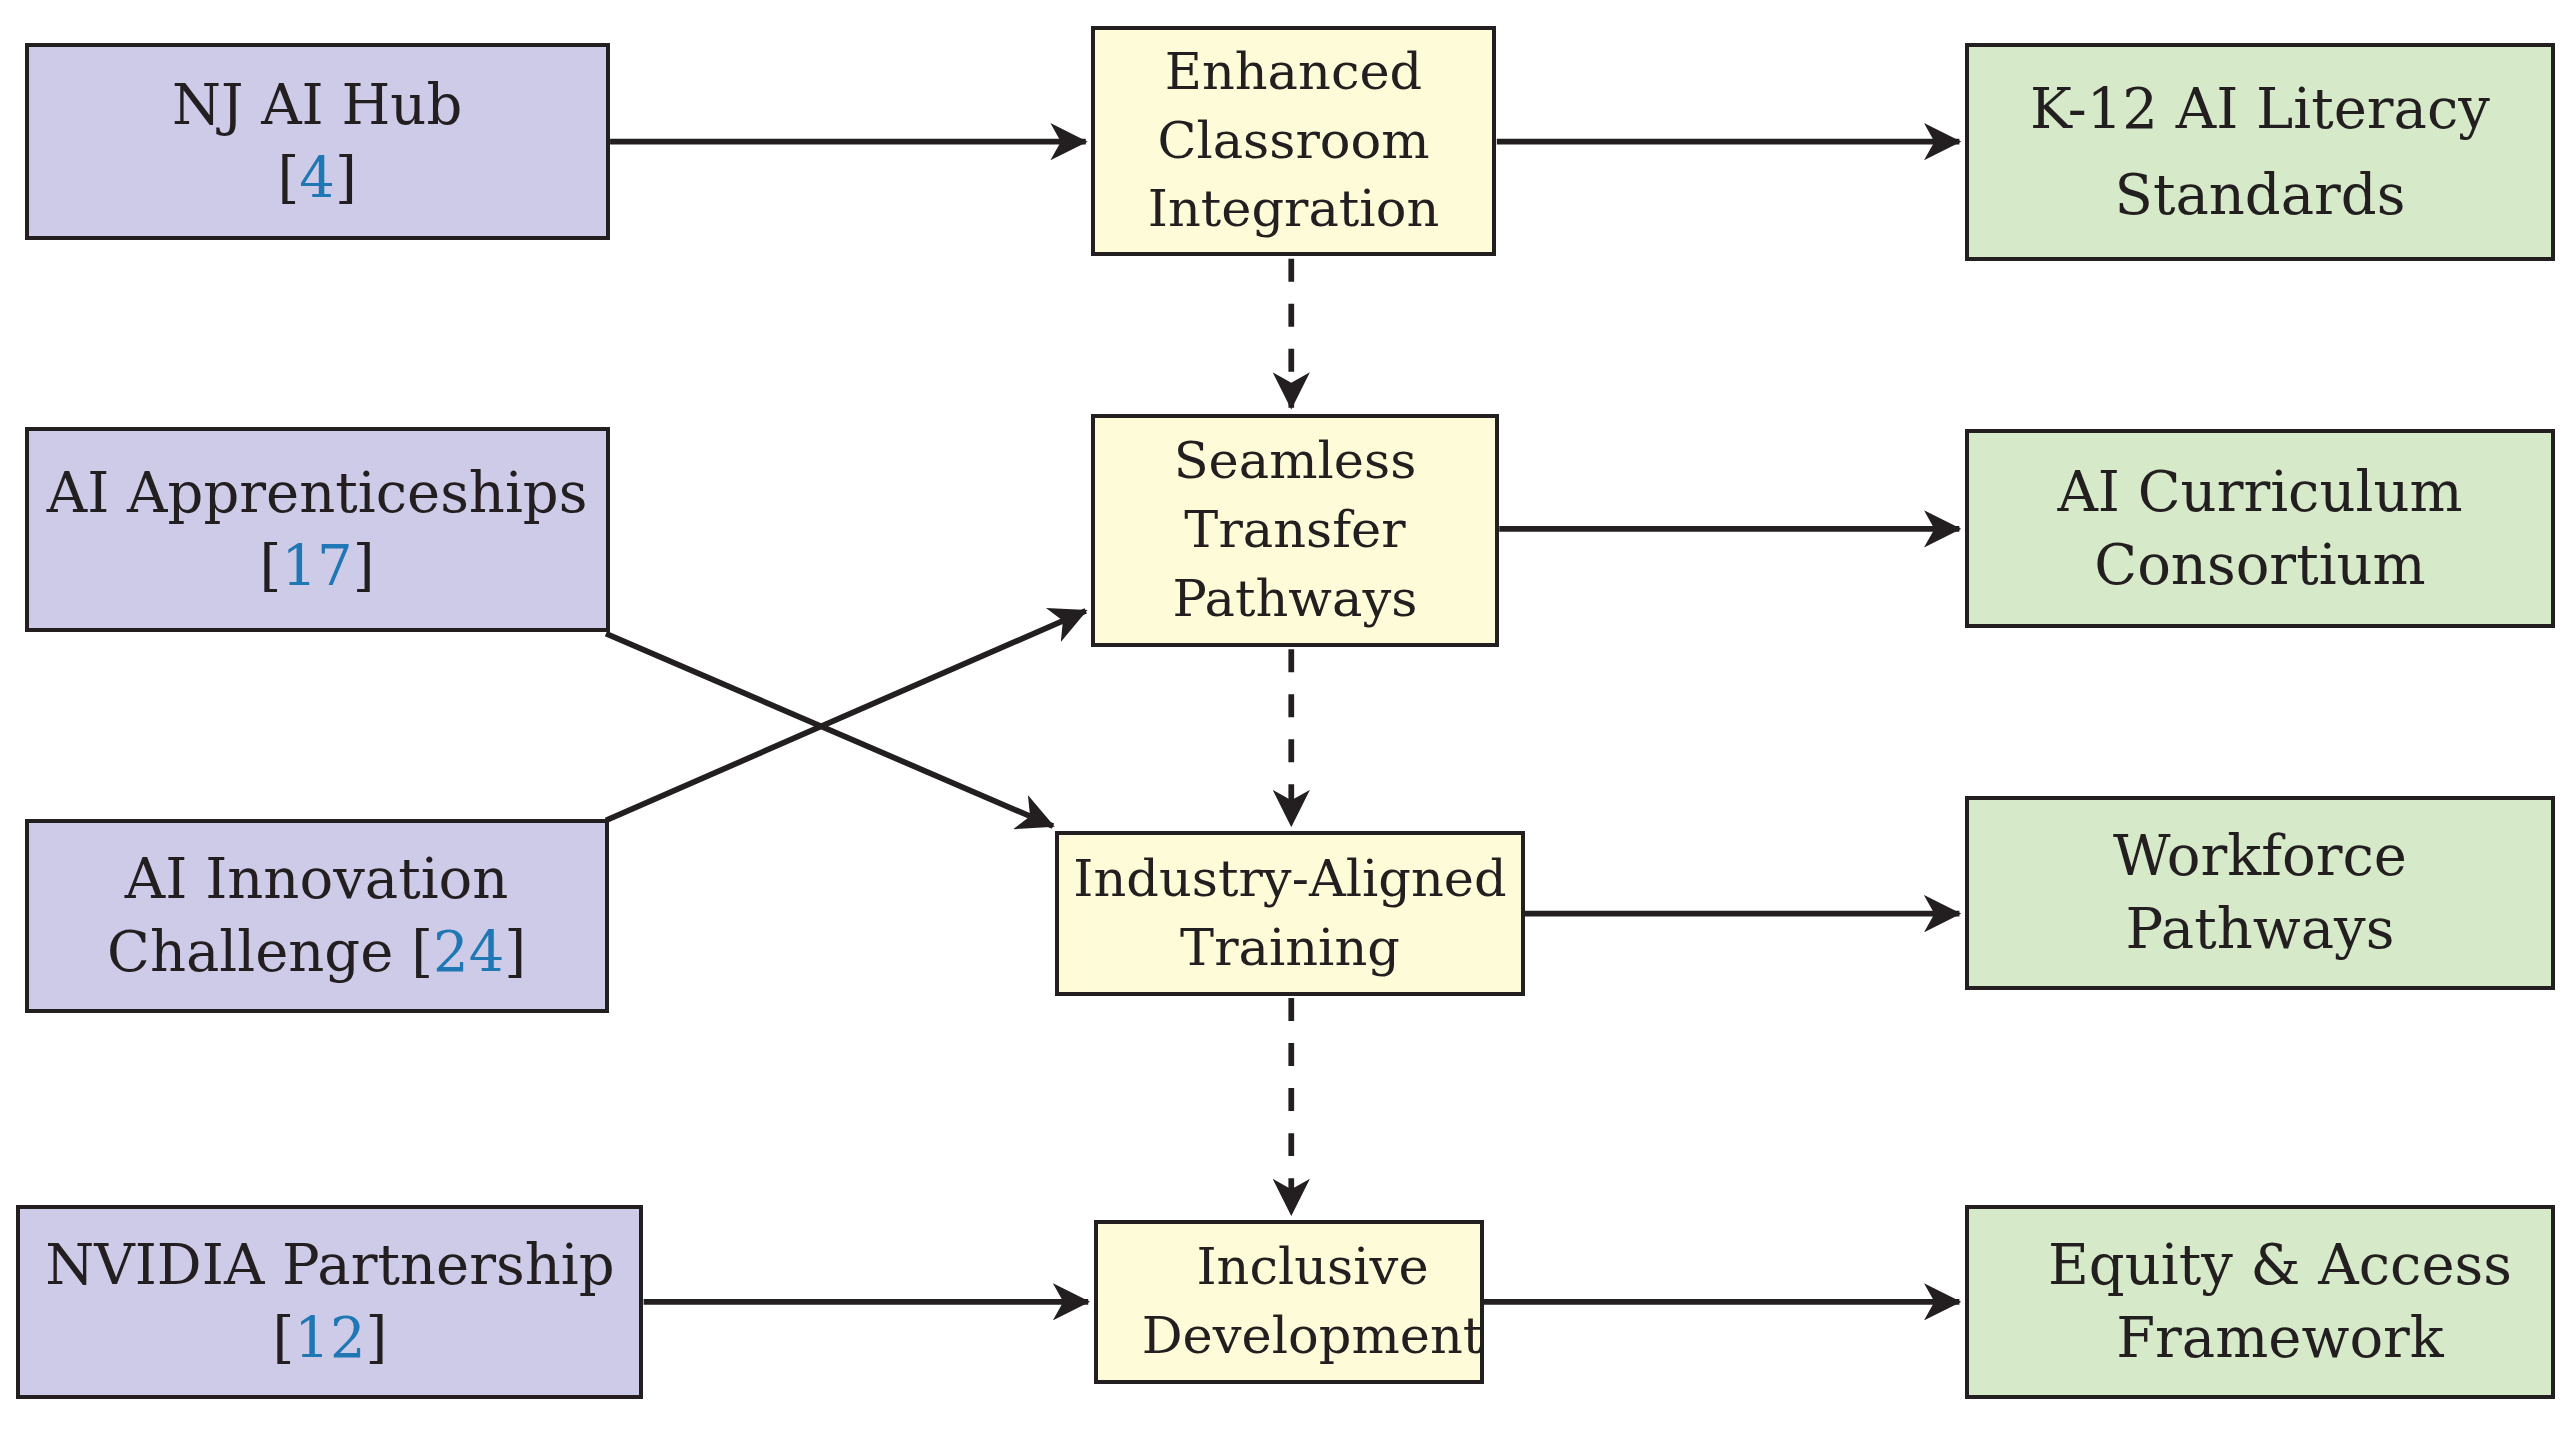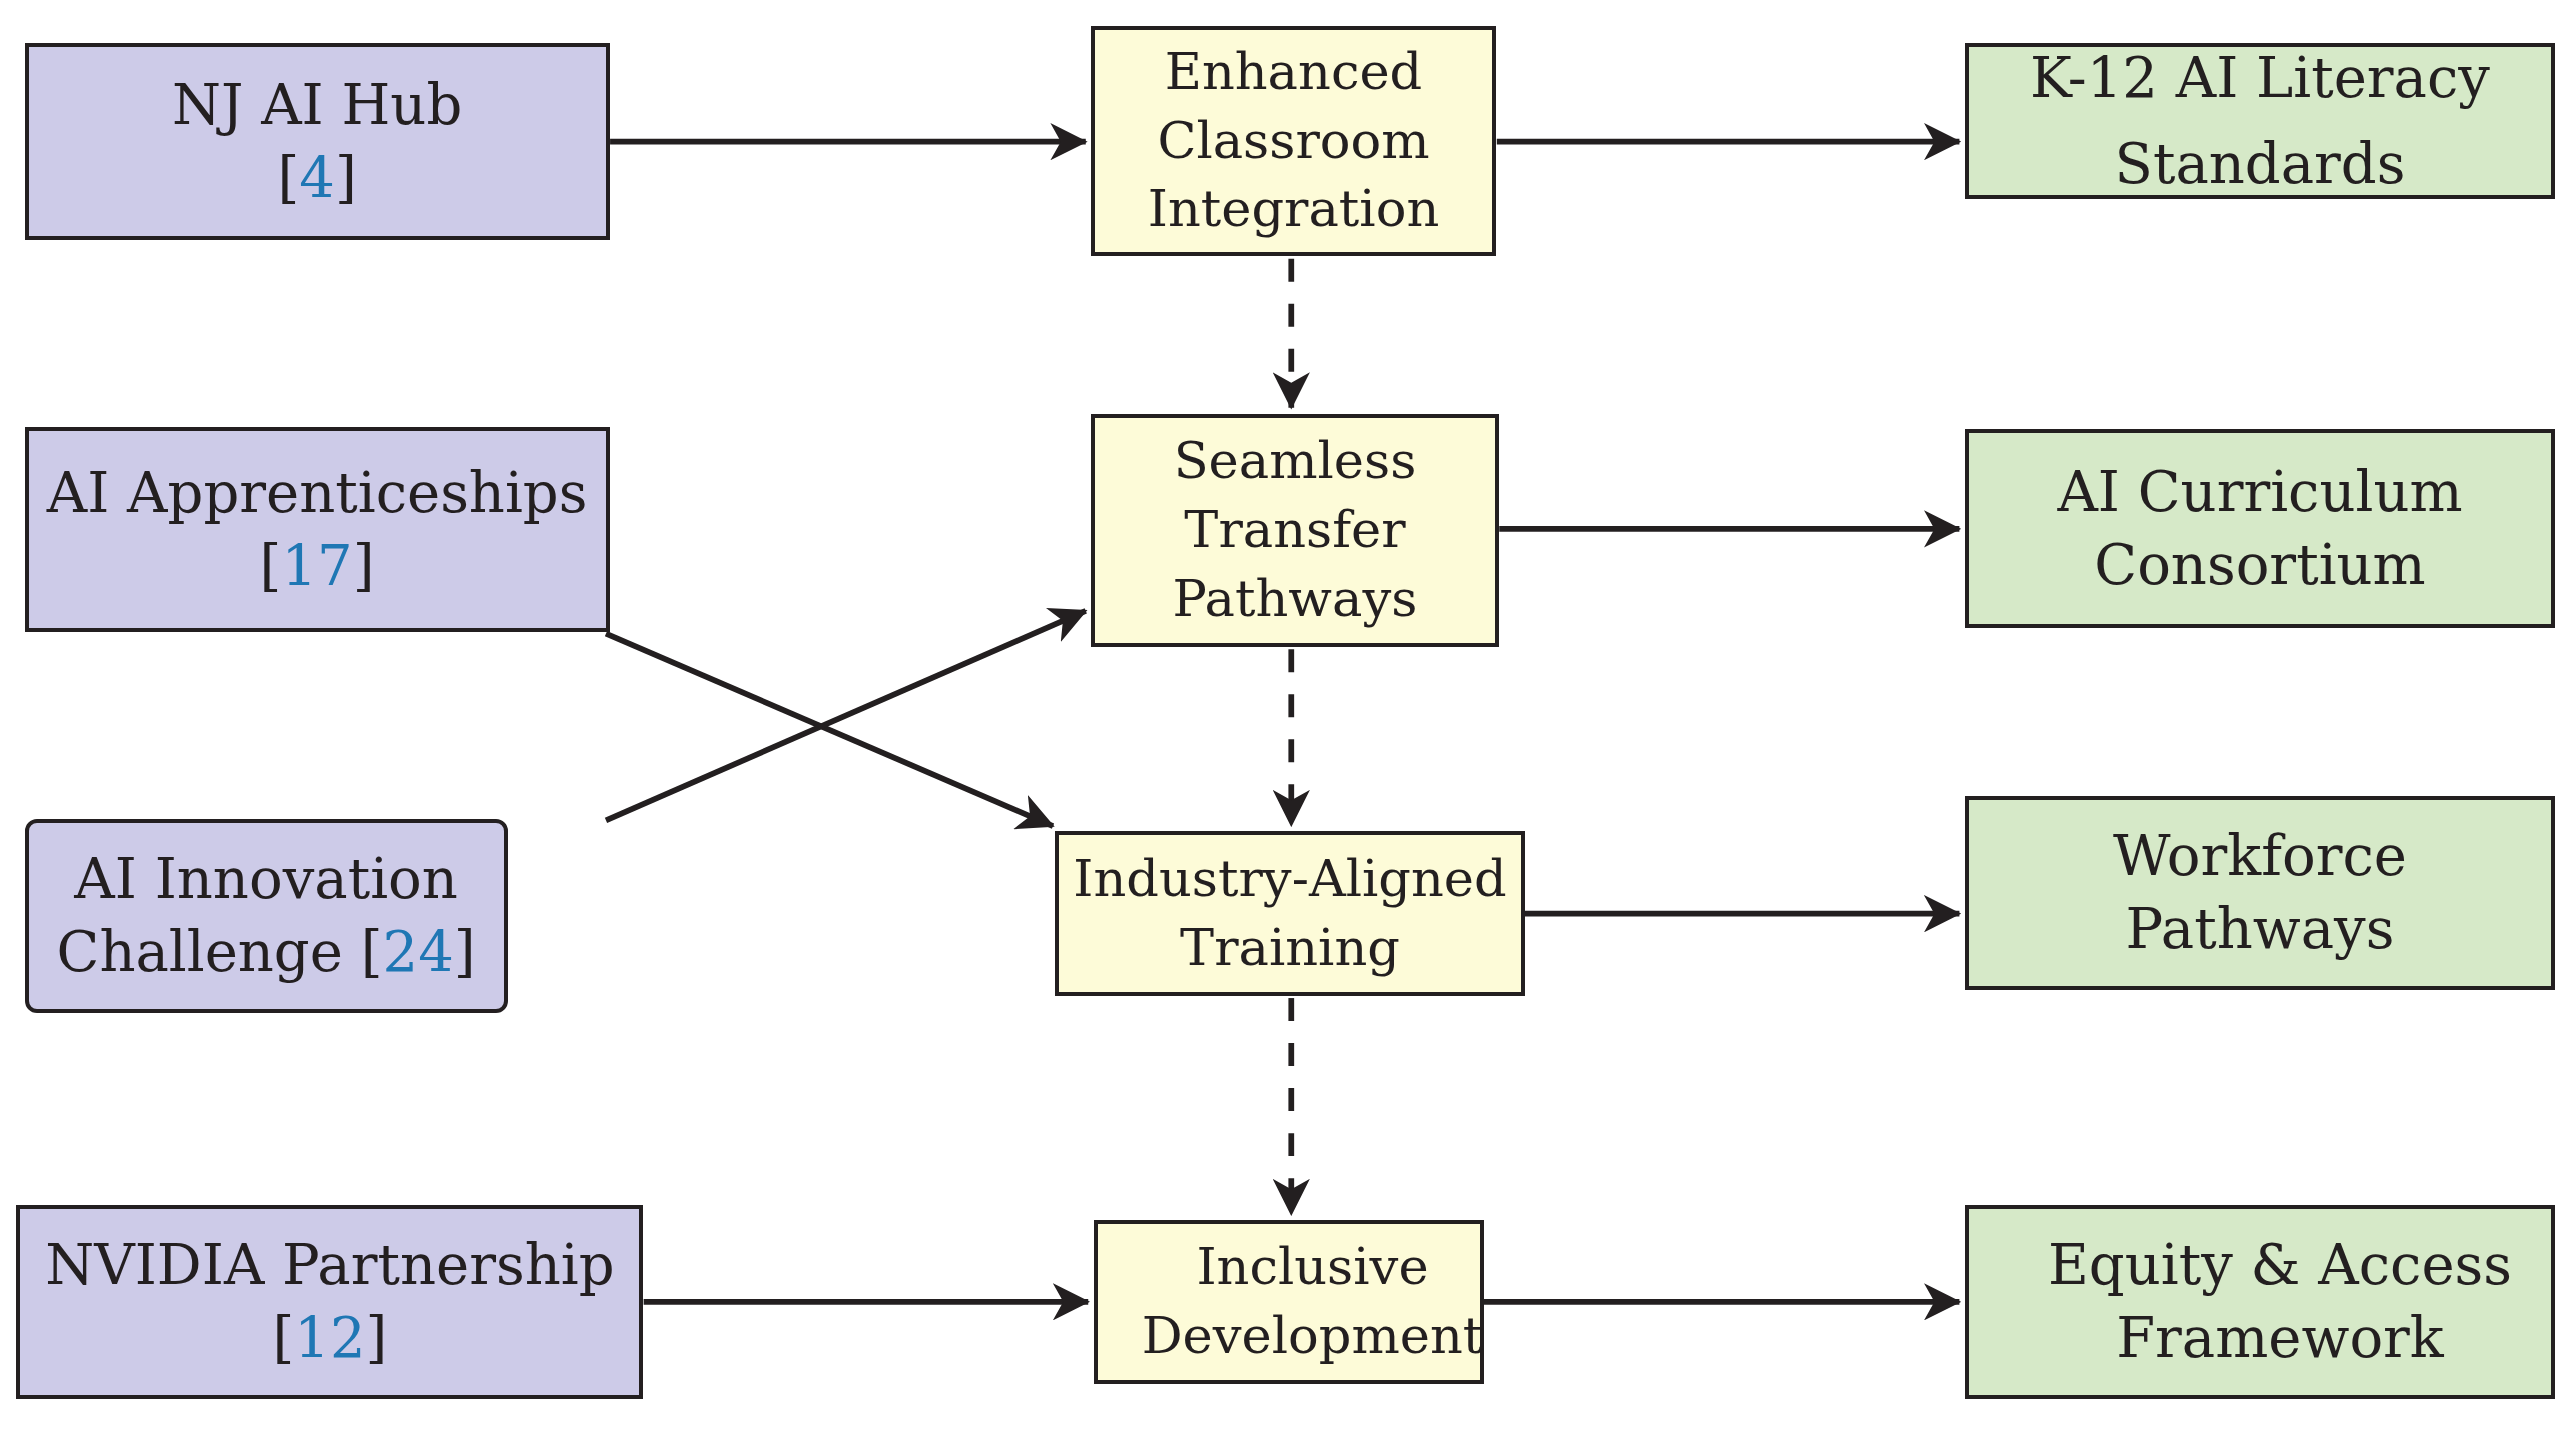--- a/index.html
+++ b/index.html
@@ -85,21 +85,21 @@
   <div class="node purple" style="left:24.6px; top:43px; width:585px; height:197px;">
     <div class="nline">NJ AI Hub</div>
     <div class="nline"><span>[</span><span class="cite">4</span><span>]</span></div>
   </div>
 
   <div class="node purple" style="left:24.6px; top:427px; width:585px; height:205px;">
     <div class="nline">AI Apprenticeships</div>
     <div class="nline"><span>[</span><span class="cite">17</span><span>]</span></div>
   </div>
 
-  <div class="node purple" style="left:24.6px; top:819px; width:483px; height:194px;border-radius:12px;">
+  <div class="node purple" style="left:24.6px; top:819px; width:584px; height:194px;">
     <div class="nline">AI Innovation</div>
     <div class="nline"><span>Challenge </span><span>[</span><span class="cite">24</span><span>]</span></div>
   </div>
 
   <div class="node purple" style="left:16.4px; top:1205px; width:627px; height:194px;">
     <div class="nline">NVIDIA Partnership</div>
     <div class="nline"><span>[</span><span class="cite">12</span><span>]</span></div>
   </div>
 
   <div class="node yellow" style="left:1091px; top:26px; width:405px; height:230px;">
@@ -117,21 +117,21 @@
   <div class="node yellow" style="left:1055px; top:831px; width:470px; height:165px;">
     <div class="nline">Industry-Aligned</div>
     <div class="nline">Training</div>
   </div>
 
   <div class="node yellow" style="left:1094px; top:1220px; width:390px; height:164px;padding-left:47px;">
     <div class="nline">Inclusive</div>
     <div class="nline">Development</div>
   </div>
 
-  <div class="node green" style="left:1965px; top:43px; width:590px; height:156px;gap:13px;">
+  <div class="node green" style="left:1965px; top:43px; width:590px; height:218px;gap:13px;">
     <div class="nline">K-12 AI Literacy</div>
     <div class="nline">Standards</div>
   </div>
 
   <div class="node green" style="left:1965px; top:429px; width:590px; height:199px;">
     <div class="nline">AI Curriculum</div>
     <div class="nline">Consortium</div>
   </div>
 
   <div class="node green" style="left:1965px; top:796px; width:590px; height:194px;">

